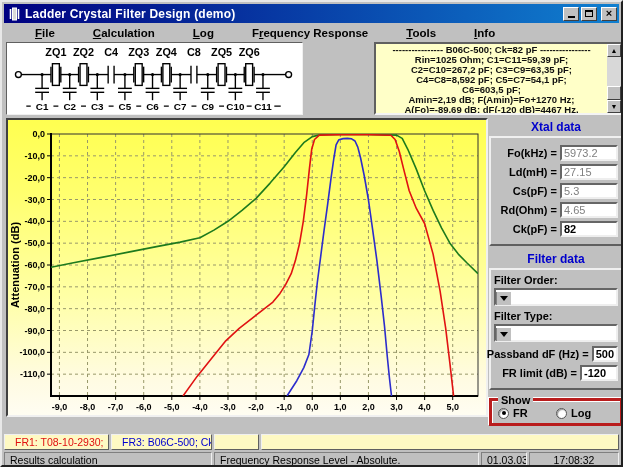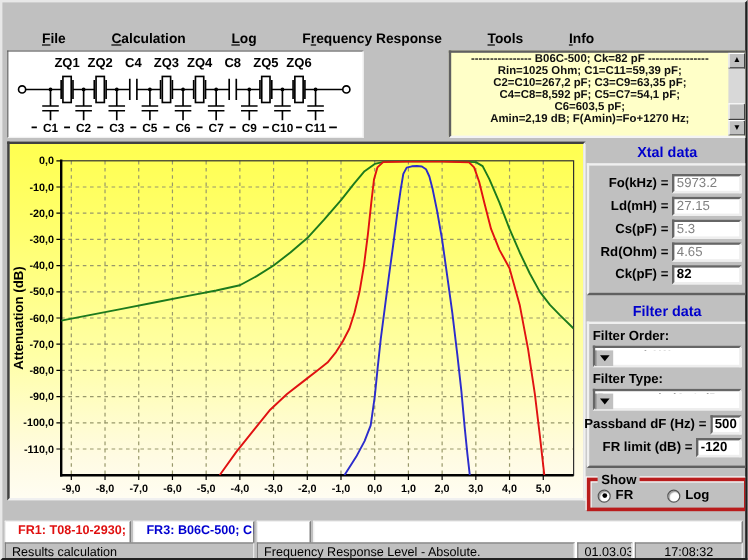--- a/index.html
+++ b/index.html
@@ -59,31 +59,52 @@
     margin-top:8px;padding:6px 6px 4px 6px;display:flex;}
   .showbox .legend{position:absolute;top:-7px;left:6px;background:#c0c0c0;font-size:11px;font-weight:bold;padding:0 3px;}
   .radio-opt{display:flex;align-items:center;flex:1;}
   .radio{width:11px;height:11px;border-radius:50%;background:#fff;border:1px solid #555;
     box-shadow:inset 1px 1px 1px #999;margin-right:4px;position:relative;}
   .radio.sel:after{content:"";position:absolute;left:2.5px;top:2.5px;width:4px;height:4px;border-radius:50%;background:#000;}
   .radio-label{font-size:11px;font-weight:bold;}
   .logo{margin-top:10px;text-align:center;font-size:16px;font-weight:bold;font-style:italic;letter-spacing:.5px;white-space:nowrap;}
   
   .frbar{position:absolute;left:2px;right:2px;top:432px;height:17px;display:flex;}
-  .frcell{height:32px;background:#ffffff;border:1px solid;border-color:#f0f0f0 #606060 #606060 #f0f0f0;
-    font-size:10.5px;font-weight:bold;padding:1px 4px 0 10px;white-space:nowrap;overflow:hidden;margin-right:2px;}
+  .frcell{height:16px;background:#fef9c3;border:1px solid;border-color:#f0f0f0 #606060 #606060 #f0f0f0;
+    font-size:10.5px;font-weight:normal;padding:1px 4px 0 10px;white-space:nowrap;overflow:hidden;margin-right:2px;}
   .statusbar{position:absolute;left:2px;right:2px;top:450px;height:15px;display:flex;}
   .stcell{height:14px;background:#c0c0c0;border:1px solid;border-color:#808080 #f0f0f0 #f0f0f0 #808080;
     font-size:10.5px;color:#000;padding:1px 5px 0 5px;white-space:nowrap;overflow:hidden;margin-right:2px;}
 </style>
 </head>
 <body>
 
 <div class="window">
 
+  <div class="titlebar">
+    <span class="title-icon">
+      <svg width="15" height="14" viewBox="0 0 15 14">
+        <line x1="3.5" y1="2" x2="3.5" y2="12" stroke="#fff" stroke-width="1.6"></line>
+        <line x1="11.5" y1="2" x2="11.5" y2="12" stroke="#fff" stroke-width="1.6"></line>
+        <rect x="5.5" y="1" width="4" height="12" fill="#d8d8d8" stroke="#fff" stroke-width="1"></rect>
+      </svg>
+    </span>
+    <span class="title-text">Ladder Crystal Filter Design (demo)</span>
+    <span class="tb-btns">
+      <span class="tb-btn">
+          <span class="glyph-min"></span>
+        </span>
+      <span class="tb-btn">
+          <span class="glyph-max"></span>
+        </span>
+      <span class="tb-btn close">
+          <span style="font-size:11px;">×</span>
+        </span>
+    </span>
+  </div>
 
   <div class="menubar" id="menubar">
       <span class="menu-item"><u>F</u>ile</span>
       <span class="menu-item"><u>C</u>alculation</span>
       <span class="menu-item"><u>L</u>og</span>
       <span class="menu-item">F<u>r</u>equency Response</span>
       <span class="menu-item"><u>T</u>ools</span>
       <span class="menu-item"><u>I</u>nfo</span>
     </div>
 
@@ -216,20 +237,21 @@
   </div>
 
   <div class="infobox">
     <div class="info-lines" id="info-lines">
         <div class="info-line">---------------- B06C-500; Ck=82 pF ----------------</div>
         <div class="info-line">Rin=1025 Ohm; C1=C11=59,39 pF;</div>
         <div class="info-line">C2=C10=267,2 pF;  C3=C9=63,35 pF;</div>
         <div class="info-line">C4=C8=8,592 pF;  C5=C7=54,1 pF;</div>
         <div class="info-line">C6=603,5 pF;</div>
         <div class="info-line">Amin=2,19 dB;  F(Amin)=Fo+1270 Hz;</div>
+        <div class="info-line">A(Fo)=-89,69 dB;  dF(-120 dB)=4467 Hz.</div>
       </div>
     <div class="ibar">
       <div class="arrow up">▲</div>
       <div class="thumb"></div>
       <div class="arrow down">▼</div>
     </div>
   </div>
 
   <div class="chart-panel">
     <svg id="chart-svg" width="478" height="295">

